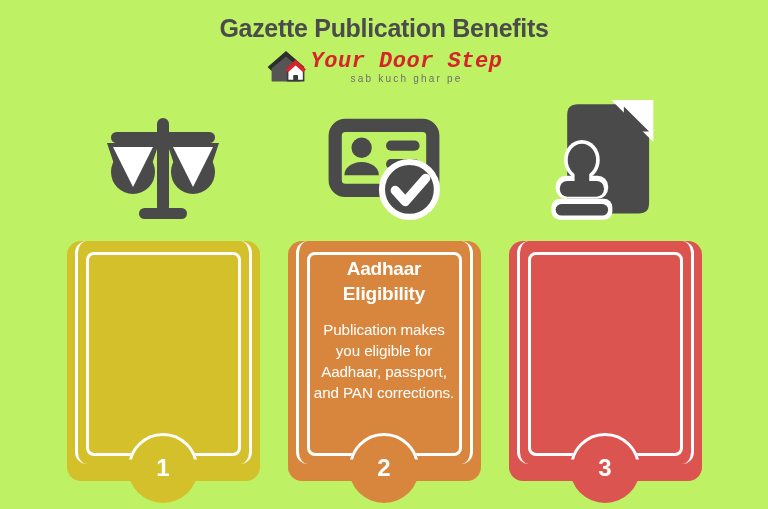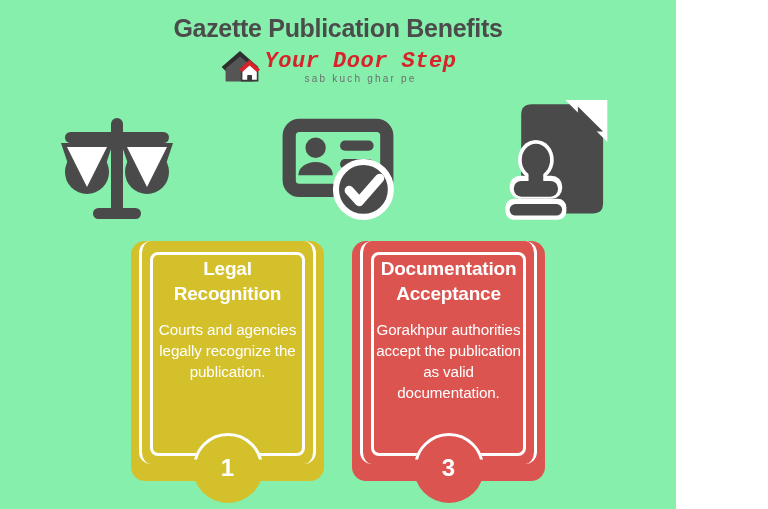--- a/index.html
+++ b/index.html
@@ -1,17 +1,17 @@
 <!DOCTYPE html>
 <html><head>
 <meta charset="utf-8">
 <style>
   html,body{margin:0;padding:0;background:#fff;}
   body{width:768px;height:509px;overflow:hidden;font-family:"Liberation Sans",sans-serif;}
-  .page{position:relative;width:676px;height:509px;background:#86efac;}
+  .page{position:relative;width:768px;height:509px;background:#bef264;}
 
   
   .title{margin:0;padding-top:13px;text-align:center;font-size:25px;line-height:30px;
          font-weight:bold;color:var(--title-c,#4b4b4b);letter-spacing:-.3px;}
 
   
   .logo-row{margin-top:3px;height:42px;display:flex;align-items:center;justify-content:center;gap:5px;}
   .logo-icon{width:40px;height:38px;flex:0 0 auto;}
   .logo-texts{display:flex;flex-direction:column;align-items:center;}
   .logo-name{font-family:Liberation Mono, monospace;font-style:italic;font-weight:bold;
@@ -100,36 +100,39 @@
         <rect x="13" y="99" width="50" height="11" rx="5.5"></rect>
       </svg>
     </div>
   </div>
 
   <div class="cards-row">
 
     <div class="card" style="--c: #d4c02a;">
       <div class="card-front"></div>
       <div class="card-outline"></div>
-      <div class="card-content">
-        <h2 class="card-title">Legal Recognition</h2>
-        <p class="card-desc">Courts and agencies legally recognize the publication.</p>
-      </div>
       <div class="num-circle">
         <span class="num-label">1</span>
       </div>
     </div>
 
+    <div class="card" style="--c: #d8863e;">
+      <div class="card-front"></div>
+      <div class="card-outline"></div>
+      <div class="card-content">
+        <h2 class="card-title">Aadhaar Eligibility</h2>
+        <p class="card-desc">Publication makes you eligible for Aadhaar, passport, and PAN corrections.</p>
+      </div>
+      <div class="num-circle">
+        <span class="num-label">2</span>
+      </div>
+    </div>
 
     <div class="card" style="--c: #dc5450;">
       <div class="card-front"></div>
       <div class="card-outline"></div>
-      <div class="card-content">
-        <h2 class="card-title">Documentation Acceptance</h2>
-        <p class="card-desc">Gorakhpur authorities accept the publication as valid documentation.</p>
-      </div>
       <div class="num-circle">
         <span class="num-label">3</span>
       </div>
     </div>
 
   </div>
 </div>
 
 </body></html>

